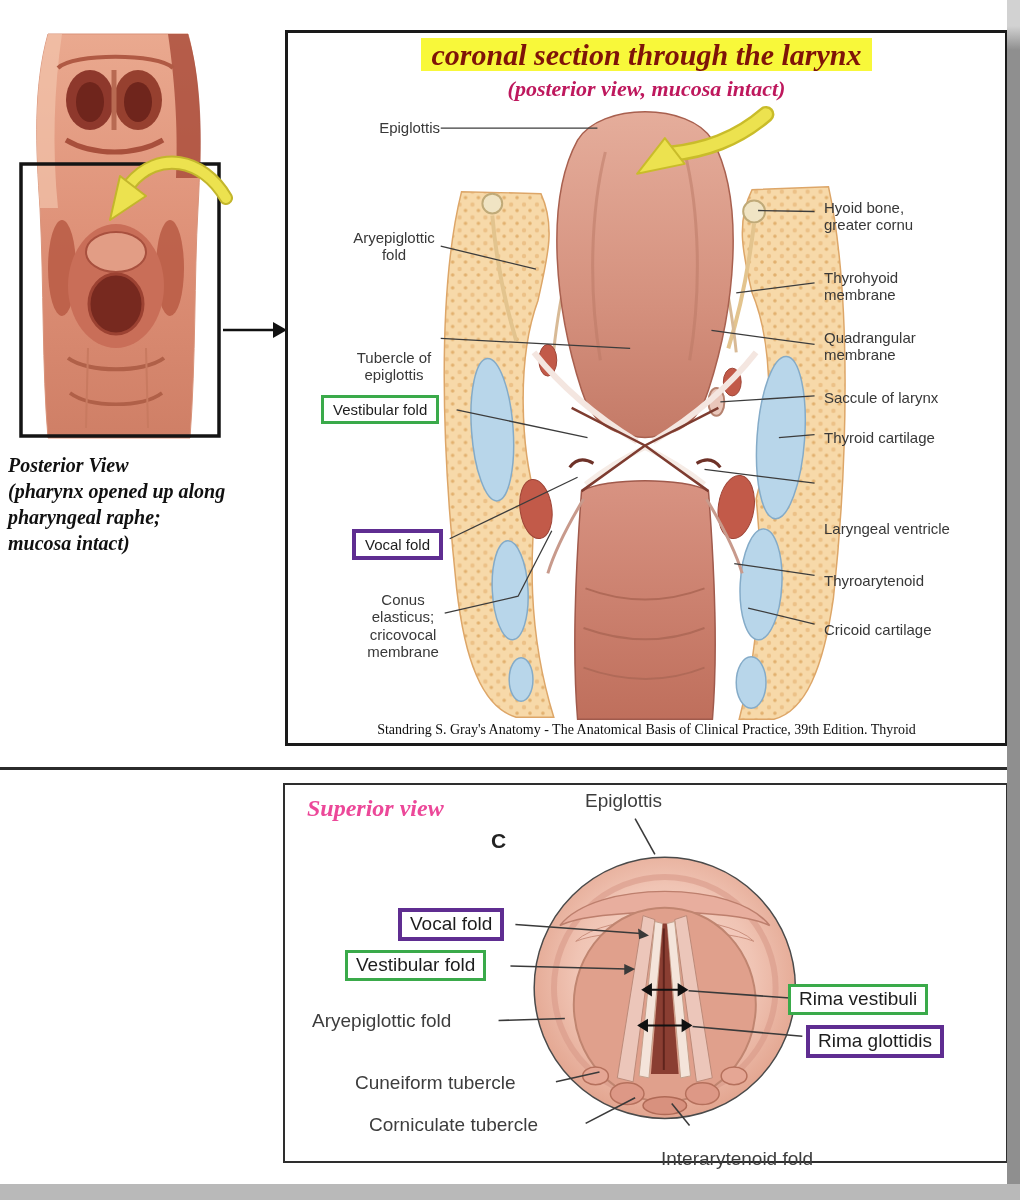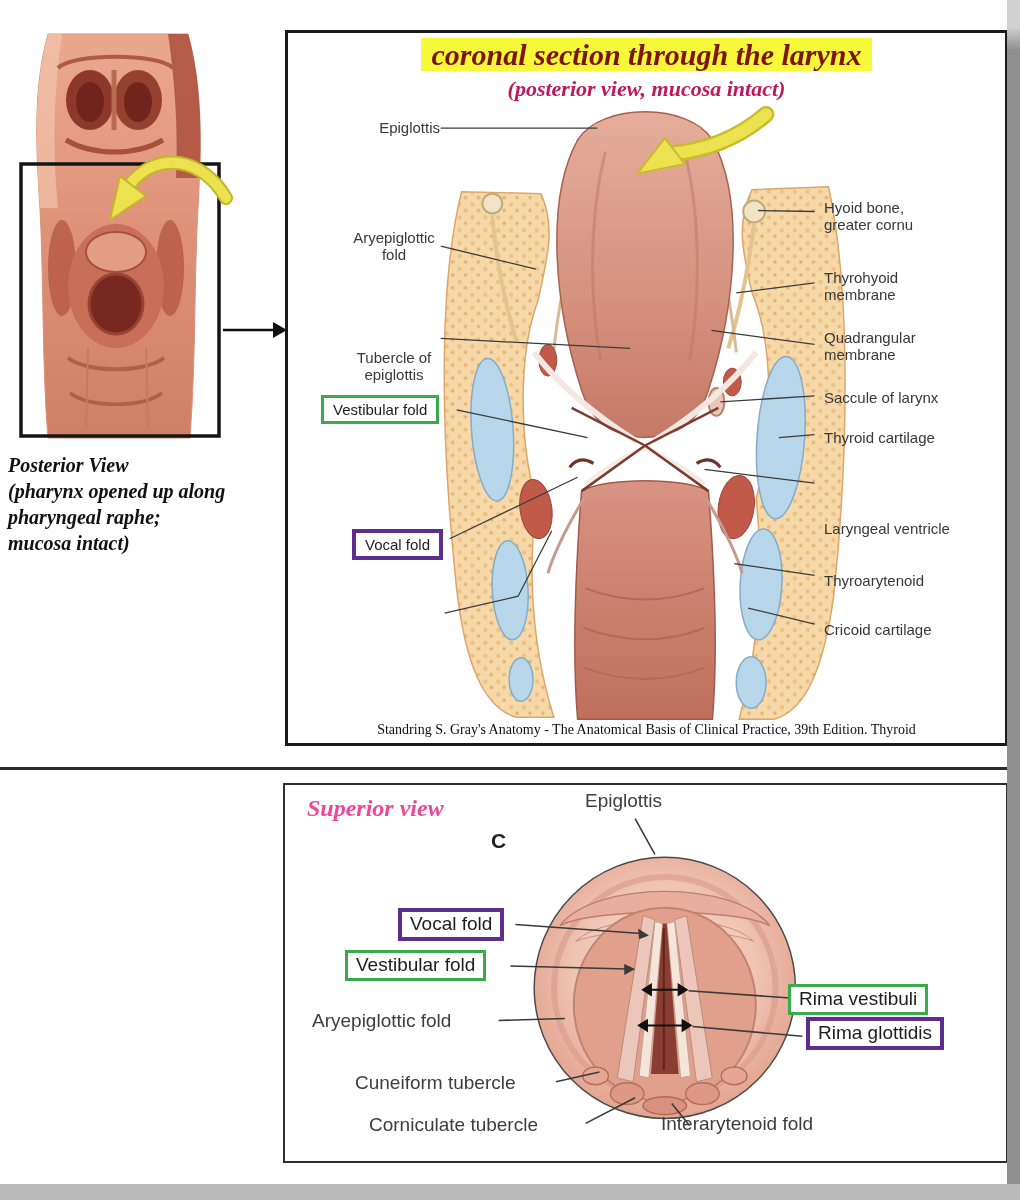--- a/index.html
+++ b/index.html
@@ -207,20 +207,21 @@
     <div class="main-title serif-bi">
       <span class="hl">coronal section through the larynx</span>
     </div>
     <div class="main-subtitle serif-bi">(posterior view, mucosa intact)</div>
 
     <div class="lbl" style="left:58px; top:86px; width:94px; text-align:right;">Epiglottis</div>
     <div class="lbl" style="left:60px; top:196px; width:92px; text-align:center;">Aryepiglottic fold</div>
     <div class="lbl" style="left:60px; top:288px; width:92px; text-align:center;margin-top:28px;">Tubercle of epiglottis</div>
     <div class="lbl boxed box-green" style="left:33px; top:362px;">Vestibular fold</div>
     <div class="lbl boxed box-purple" style="left:64px; top:496px;">Vocal fold</div>
+    <div class="lbl" style="left:73px; top:558px; width:84px; text-align:center;">Conus elasticus; cricovocal membrane</div>
 
     <div class="lbl" style="left:536px; top:166px; width:120px;">Hyoid bone, greater cornu</div>
     <div class="lbl" style="left:536px; top:236px; width:100px;">Thyrohyoid membrane</div>
     <div class="lbl" style="left:536px; top:296px; width:110px;">Quadrangular membrane</div>
     <div class="lbl" style="left:536px; top:356px; width:150px;">Saccule of larynx</div>
     <div class="lbl" style="left:536px; top:396px; width:150px;">Thyroid cartilage</div>
     <div class="lbl" style="left:536px; top:446px; width:150px;margin-top:41px;">Laryngeal ventricle</div>
     <div class="lbl" style="left:536px; top:539px; width:150px;">Thyroarytenoid</div>
     <div class="lbl" style="left:536px; top:588px; width:150px;">Cricoid cartilage</div>
 
@@ -289,19 +290,19 @@
     <div class="sv-title serif-bi">Superior view</div>
     <div class="sv-letter">C</div>
 
     <div class="blbl" style="left:300px; top:6px;">Epiglottis</div>
     <div class="blbl bboxed box-purple" style="left:113px; top:123px;">Vocal fold</div>
     <div class="blbl bboxed box-green" style="left:60px; top:165px;">Vestibular fold</div>
     <div class="blbl" style="left:27px; top:226px;">Aryepiglottic fold</div>
     <div class="blbl" style="left:70px; top:288px;">Cuneiform tubercle</div>
     <div class="blbl" style="left:84px; top:330px;">Corniculate tubercle</div>
     <div class="blbl bboxed box-green" style="left:503px; top:199px;">Rima vestibuli</div>
-    <div class="blbl bboxed box-purple" style="left:521px; top:232px;">Rima glottidis</div>
-    <div class="blbl" style="left:376px; top:329px;">Interarytenoid fold</div>
+    <div class="blbl bboxed box-purple" style="left:521px; top:240px;">Rima glottidis</div>
+    <div class="blbl" style="left:376px; top:364px;">Interarytenoid fold</div>
   </div>
 
   <div class="right-strip"></div>
   <div class="bottom-strip"></div>
 </div>
 
 </body></html>

